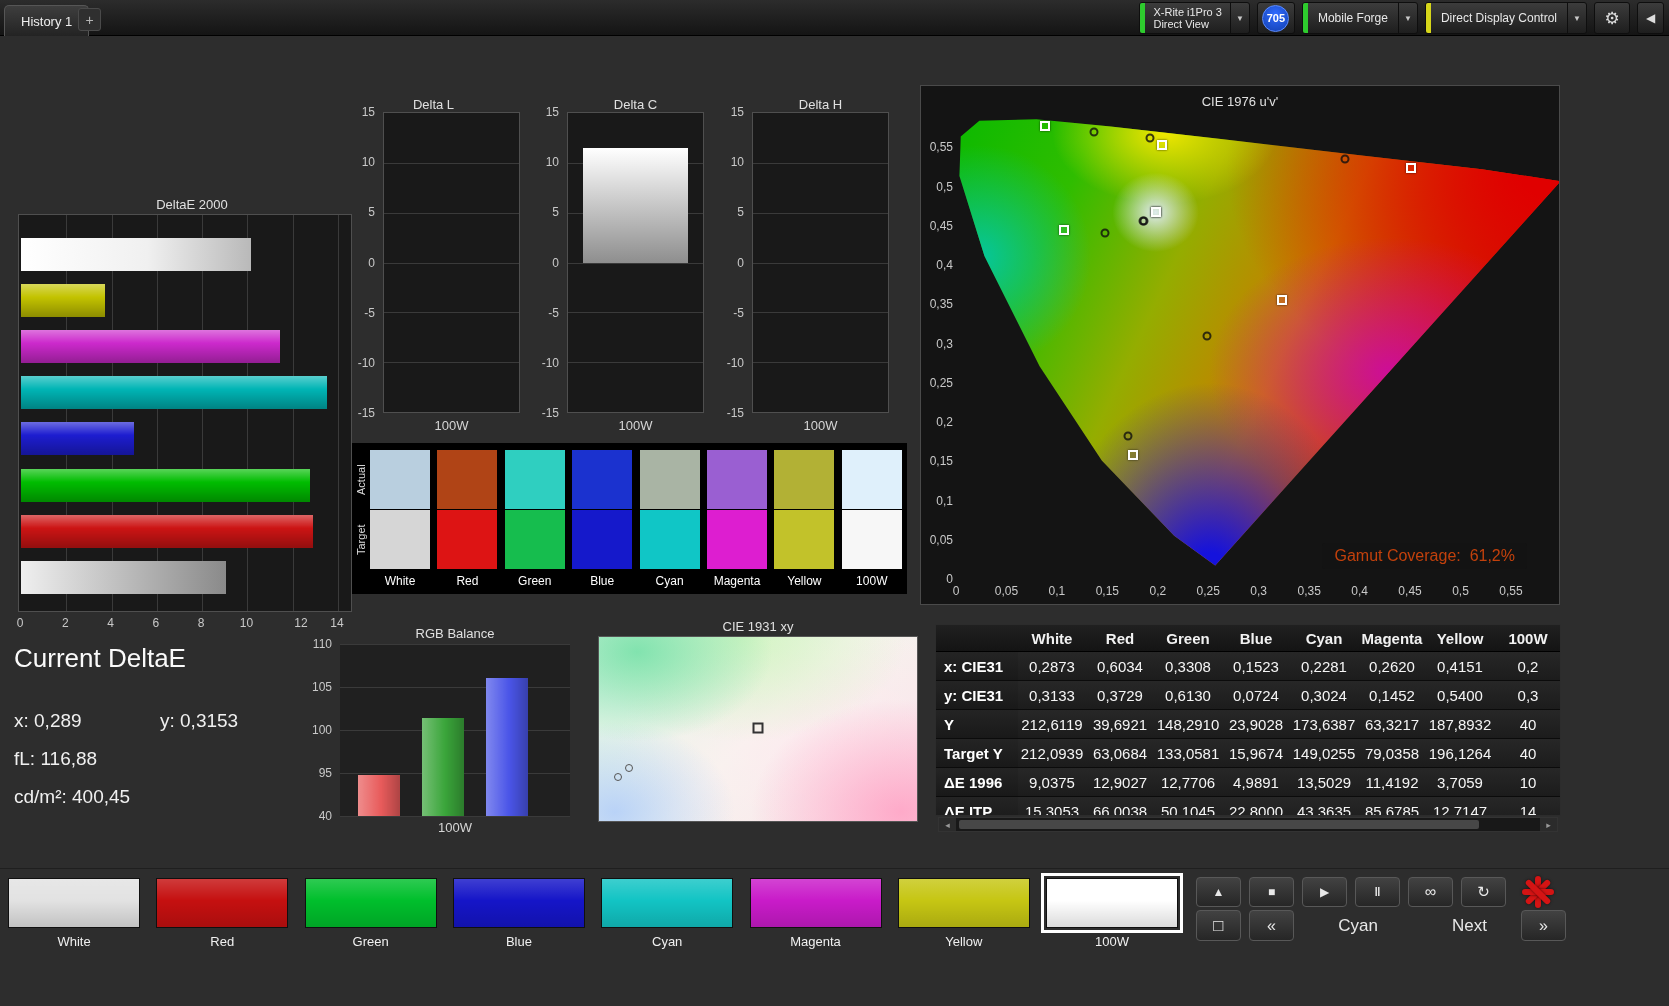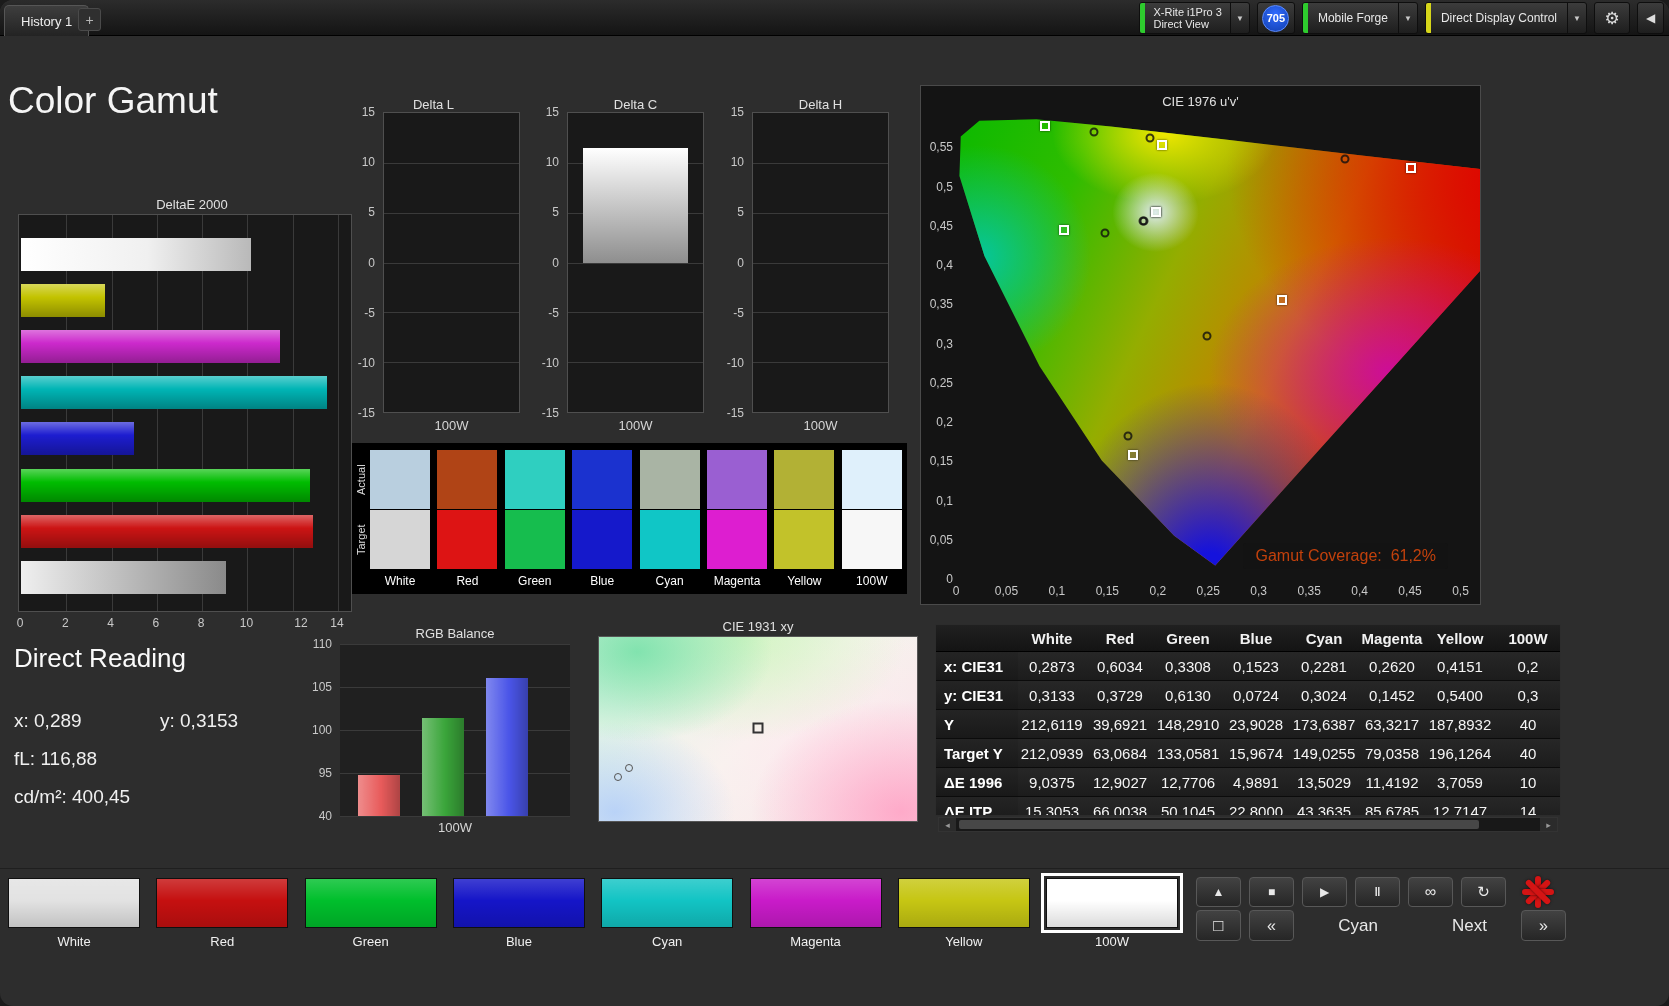--- a/index.html
+++ b/index.html
@@ -1,18 +1,18 @@
 <!DOCTYPE html>
 <html><head>
 <meta charset="utf-8">
 <style>
   *{margin:0;padding:0;box-sizing:border-box;}
   html,body{background:#1b1b1b;}
   #screen{position:relative;width:1669px;height:1006px;background:#2d2d2d;overflow:hidden;
-          font-family:"Liberation Sans",sans-serif;color:#e6e6e6;border-radius:13px;}
+          font-family:"Liberation Sans",sans-serif;color:#e6e6e6;}
   .abs{position:absolute;}
 
   
   .topbar{left:0;top:0;width:1669px;height:36px;background:linear-gradient(#2c2c2c,#141414);border-bottom:1px solid #000;}
   .tab{left:4px;top:5px;height:31px;padding:0 16px;background:linear-gradient(#3e3e3e,#232323);
        border:1px solid #565656;border-bottom:none;border-radius:5px 5px 0 0;font-size:13px;color:#eee;
        display:flex;align-items:center;}
   .addtab{left:78px;top:8px;width:23px;height:23px;background:#2f2f2f;border:1px solid #4a4a4a;border-radius:3px;
           color:#b5b5b5;font-size:14px;display:flex;align-items:center;justify-content:center;}
   .tb-group{right:5px;top:2px;height:32px;display:flex;gap:7px;align-items:center;}
@@ -155,21 +155,20 @@
       </div>
       <div class="tb-btn tb-icon-btn">
         <span>⚙</span>
       </div>
       <div class="tb-btn tb-arrow-btn">
         <span>◀</span>
       </div>
     </div>
   </div>
 
-  <div class="abs page-title" style="left:8px;top:80px;">Color Gamut</div>
 
   <div class="abs panel-title" style="left:25px;top:197px;width:334px;">DeltaE 2000</div>
   <div class="abs plotbox" style="left:18px;top:214px;width:334px;height:398px;">
       <div class="vgrid" style="left: 47.2857px;"></div>
       <div class="vgrid" style="left: 92.5714px;"></div>
       <div class="vgrid" style="left: 137.857px;"></div>
       <div class="vgrid" style="left: 183.143px;"></div>
       <div class="vgrid" style="left: 228.429px;"></div>
       <div class="vgrid" style="left: 273.714px;"></div>
       <div class="vgrid" style="left: 319px;"></div>
@@ -277,21 +276,21 @@
       <div class="swatch" style="left: 355px; top: 67px; background: rgb(221, 30, 208);"></div>
       <div class="swatch-label" style="left: 355px;">Magenta</div>
       <div class="swatch" style="left: 422.4px; top: 7px; background: rgb(178, 177, 53);"></div>
       <div class="swatch" style="left: 422.4px; top: 67px; background: rgb(194, 194, 42);"></div>
       <div class="swatch-label" style="left: 422.4px;">Yellow</div>
       <div class="swatch" style="left: 489.8px; top: 7px; background: rgb(223, 240, 251);"></div>
       <div class="swatch" style="left: 489.8px; top: 67px; background: rgb(247, 247, 247);"></div>
       <div class="swatch-label" style="left: 489.8px;">100W</div>
     </div>
 
-  <div class="abs cie-panel" style="left:920px;top:85px;width:561px;height:520px;">
+  <div class="abs cie-panel" style="left:920px;top:85px;width:640px;height:520px;">
     <div class="abs panel-title" style="left:0;top:8px;width:100%;">CIE 1976 u'v'</div>
     <div class="abs horseshoe"></div>
     <div class="abs" style="left:0;top:0;width:100%;height:100%;">
         <div class="tick" style="left: 35px; top: 498px;">0</div>
         <div class="tick" style="left: 85.45px; top: 498px;">0,05</div>
         <div class="tick" style="left: 135.9px; top: 498px;">0,1</div>
         <div class="tick" style="left: 186.35px; top: 498px;">0,15</div>
         <div class="tick" style="left: 236.8px; top: 498px;">0,2</div>
         <div class="tick" style="left: 287.25px; top: 498px;">0,25</div>
         <div class="tick" style="left: 337.7px; top: 498px;">0,3</div>
@@ -325,21 +324,21 @@
         <div class="ci" style="left: 172.728px; top: 46.2565px;"></div>
         <div class="ci" style="left: 207.438px; top: 349.502px;"></div>
         <div class="ci" style="left: 184.13px; top: 146.893px;"></div>
         <div class="ci" style="left: 285.636px; top: 249.807px;"></div>
         <div class="ci" style="left: 228.728px; top: 51.9085px;"></div>
         <div class="ci" style="left: 222.674px; top: 135.04px;"></div>
       </div>
     <div class="abs coverage" style="right:32px;top:457px;">Gamut Coverage:  61,2%</div>
   </div>
 
-  <div class="abs cr-title" style="left:14px;top:643px;">Direct Reading</div>
+  <div class="abs cr-title" style="left:14px;top:643px;">Current DeltaE</div>
   <div class="abs cr-val" style="left:14px;top:710px;">x: 0,289</div>
   <div class="abs cr-val" style="left:160px;top:710px;">y: 0,3153</div>
   <div class="abs cr-val" style="left:14px;top:748px;">fL: 116,88</div>
   <div class="abs cr-val" style="left:14px;top:786px;">cd/m²: 400,45</div>
 
   <div class="abs panel-title" style="left:340px;top:626px;width:230px;">RGB Balance</div>
   <div class="abs" style="left:304px;top:644px;width:32px;height:172px;">
       <div class="ytick" style="top: 0%;">110</div>
       <div class="ytick" style="top: 25%;">105</div>
       <div class="ytick" style="top: 50%;">100</div>

